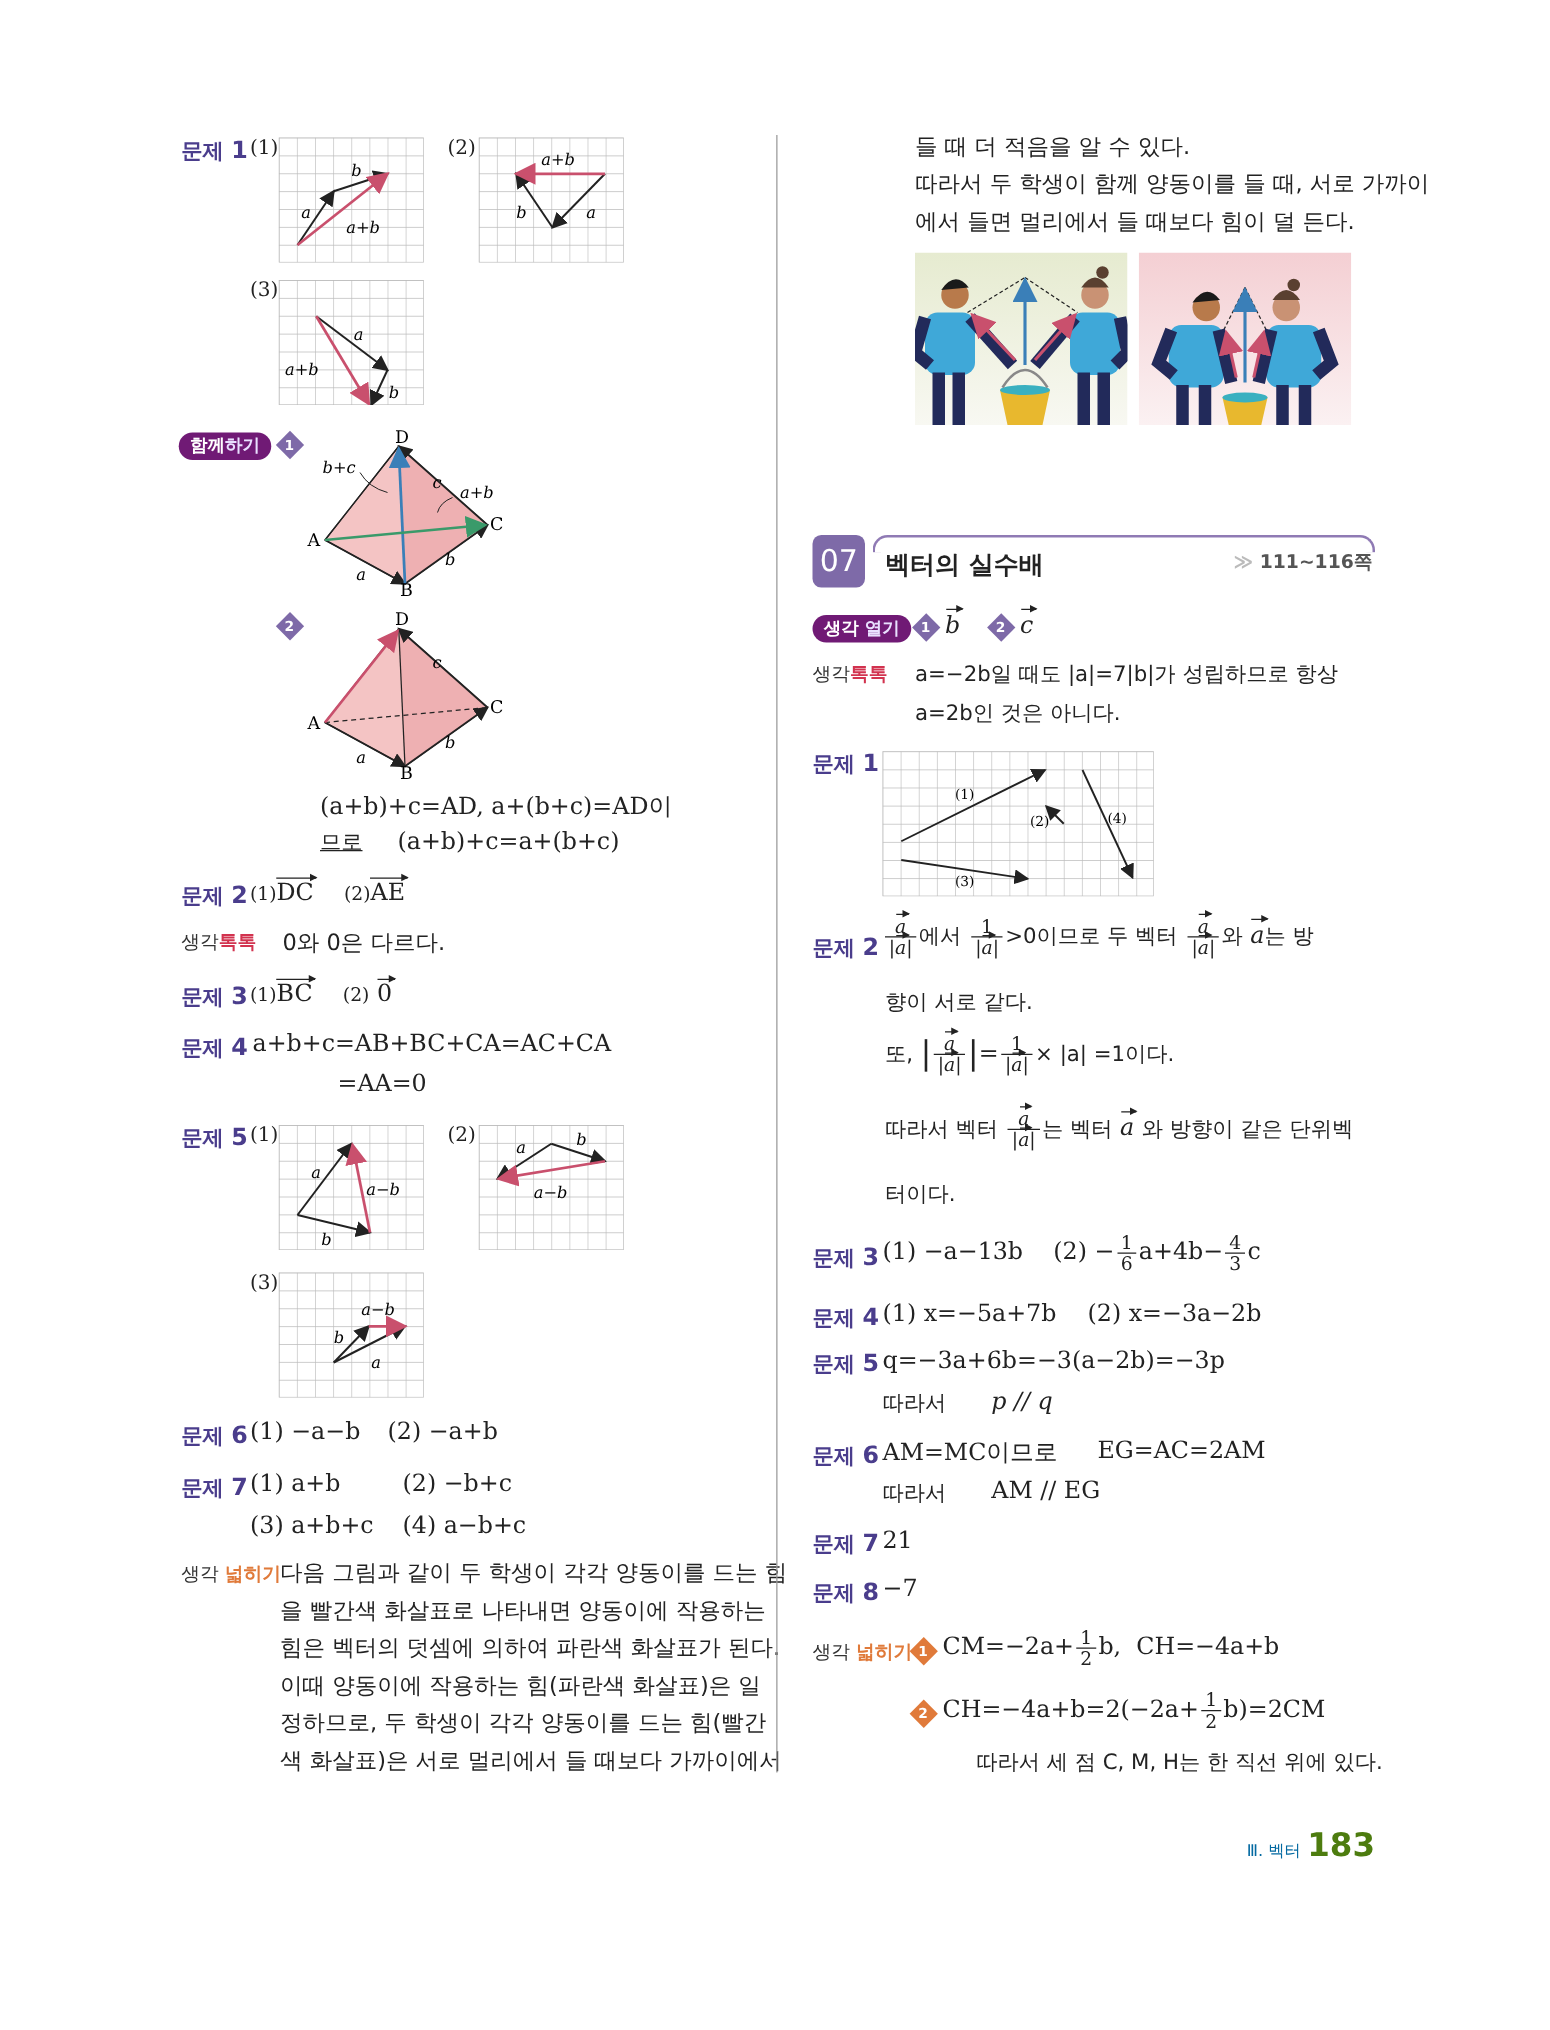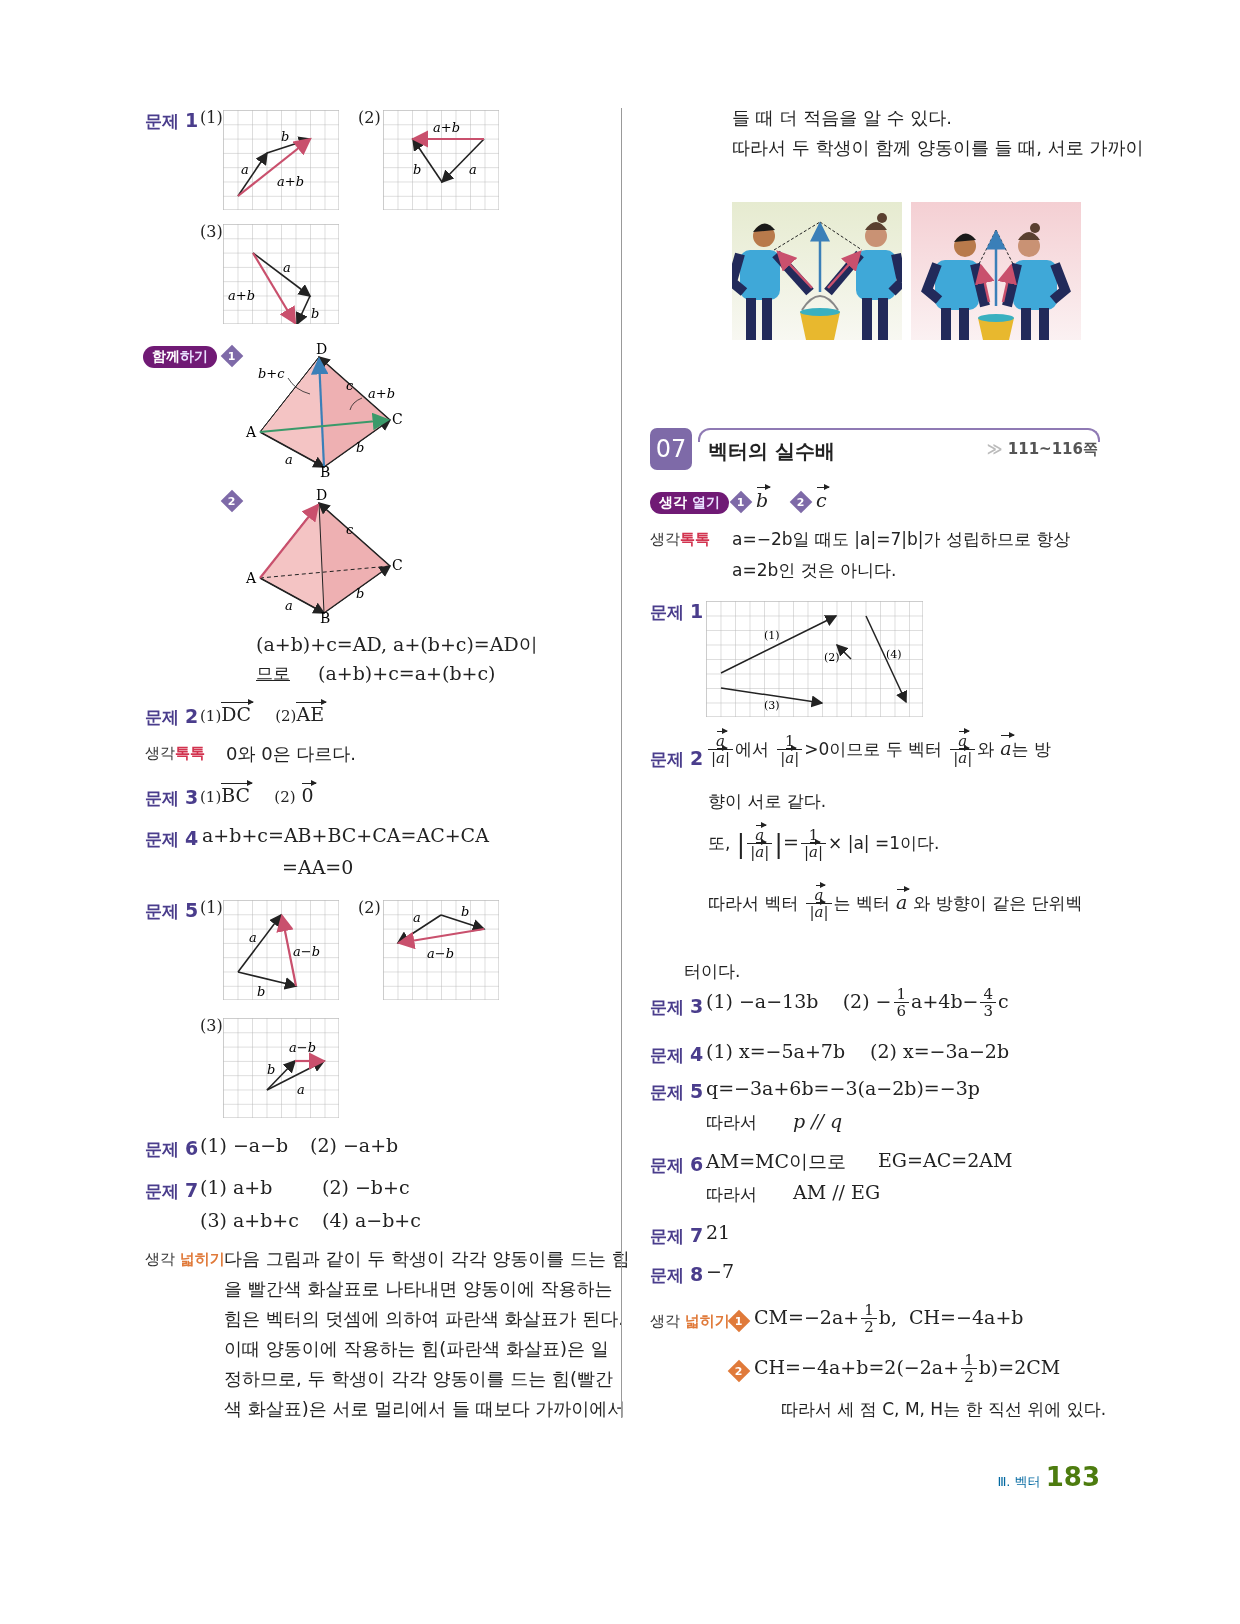--- a/index.html
+++ b/index.html
@@ -171,21 +171,21 @@
 </div>
 <div class="txt" style="left:200px;top:784px;">
   <span style="font-size:15px">(1)</span><span class="segv">BC</span>
   &nbsp;&nbsp;&nbsp;<span style="font-size:15px">(2)</span> <span class="segv">0</span>
 </div>
 
 <div class="lbl" style="left:145px;top:827px;">
   <span>문제</span> <b>4</b>
 </div>
 <div class="txt" style="left:202px;top:824px;">a+b+c=AB+BC+CA=AC+CA</div>
-<div class="txt" style="left:282px;top:856px;">=AA=0</div>
+<div class="txt" style="left:270px;top:856px;">=AA=0</div>
 
 <div class="lbl" style="left:145px;top:899px;">
   <span>문제</span> <b>5</b>
 </div>
 <div class="txt" style="left:200px;top:898px;font-size:16px;">(1)</div>
 <svg class="abs" style="left:223px;top:900px;" width="116" height="100">
   <rect width="116" height="100" fill="url(#g)" stroke="#bbb"></rect>
   <line x1="15" y1="72" x2="58" y2="15" stroke="#222" stroke-width="1.6" marker-end="url(#ak)"></line>
   <line x1="15" y1="72" x2="73" y2="86" stroke="#222" stroke-width="1.6" marker-end="url(#ak)"></line>
   <line x1="73" y1="86" x2="59" y2="16" stroke="#c9506d" stroke-width="2.2" marker-end="url(#ar)"></line>
@@ -238,20 +238,21 @@
   <div>이때 양동이에 작용하는 힘(파란색 화살표)은 일</div>
   <div>정하므로, 두 학생이 각각 양동이를 드는 힘(빨간</div>
   <div>색 화살표)은 서로 멀리에서 들 때보다 가까이에서</div>
 </div>
 
 <div class="divider"></div>
 
 <div class="para" style="left:732px;top:103px;">
   <div>들 때 더 적음을 알 수 있다.</div>
   <div>따라서 두 학생이 함께 양동이를 들 때, 서로 가까이</div>
+  <div>에서 들면 멀리에서 들 때보다 힘이 덜 든다.</div>
 </div>
 
 <svg class="abs" style="left:732px;top:202px;" width="170" height="138">
   <defs>
       <linearGradient id="bg1" x1="0" y1="0" x2="0" y2="1">
         <stop offset="0" stop-color="#e6ebd0"></stop>
         <stop offset="1" stop-color="#f8f8f2"></stop>
       </linearGradient>
     </defs>
   <rect width="170" height="138" fill="url(#bg1)"></rect>
@@ -369,21 +370,21 @@
 </div>
 <div class="txt sans" style="left:708px;top:790px;font-size:17px;">향이 서로 같다.</div>
 <div class="txt" style="left:708px;top:827px;">
   <span class="sans" style="font-size:17px">또,</span>
   <span style="font-size:26px;vertical-align:middle;">|</span><span class="frac"><span class="n"><span class="vec">a</span></span><span class="d">|<span class="vec">a</span>|</span></span><span style="font-size:26px;vertical-align:middle;">|</span><span>=</span><span class="frac"><span class="n">1</span><span class="d">|<span class="vec">a</span>|</span></span><span class="sans" style="font-size:17px">× |a| =1이다.</span>
 </div>
 <div class="txt" style="left:708px;top:887px;">
   <span class="sans" style="font-size:17px">따라서 벡터</span>
   <span class="frac"><span class="n"><span class="vec">a</span></span><span class="d">|<span class="vec">a</span>|</span></span><span class="sans" style="font-size:17px">는 벡터</span> <span class="vec">a</span> <span class="sans" style="font-size:17px">와 방향이 같은 단위벡</span>
 </div>
-<div class="txt sans" style="left:684px;top:944px;font-size:17px;margin-top:16px;">터이다.</div>
+<div class="txt sans" style="left:708px;top:944px;font-size:17px;">터이다.</div>
 
 <div class="lbl" style="left:650px;top:995px;">
   <span>문제</span> <b>3</b>
 </div>
 <div class="txt" style="left:706px;top:986px;">
   <span>(1) −a−13b</span>&nbsp;&nbsp;&nbsp;
   <span>(2) −</span><span class="frac"><span class="n">1</span><span class="d">6</span></span><span>a+4b−</span><span class="frac"><span class="n">4</span><span class="d">3</span></span><span>c</span>
 </div>
 
 <div class="lbl" style="left:650px;top:1043px;">

